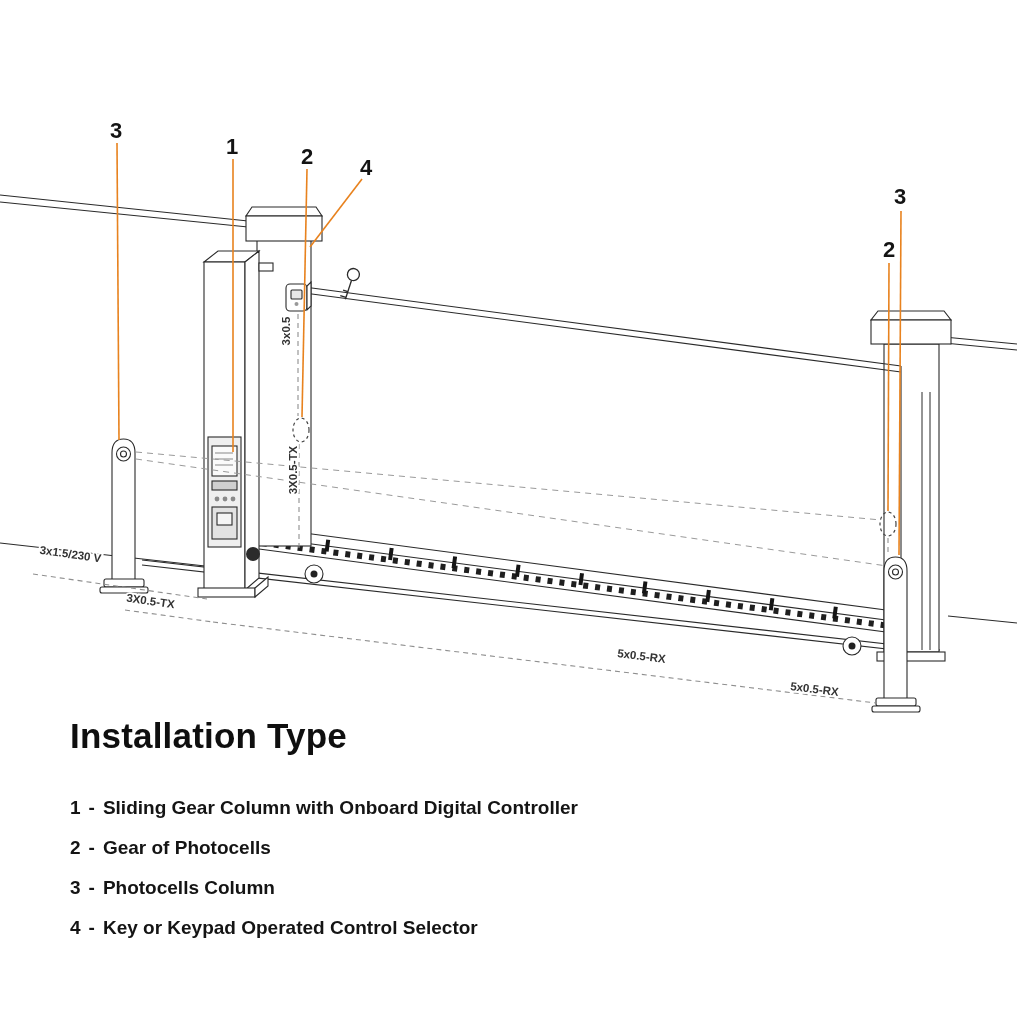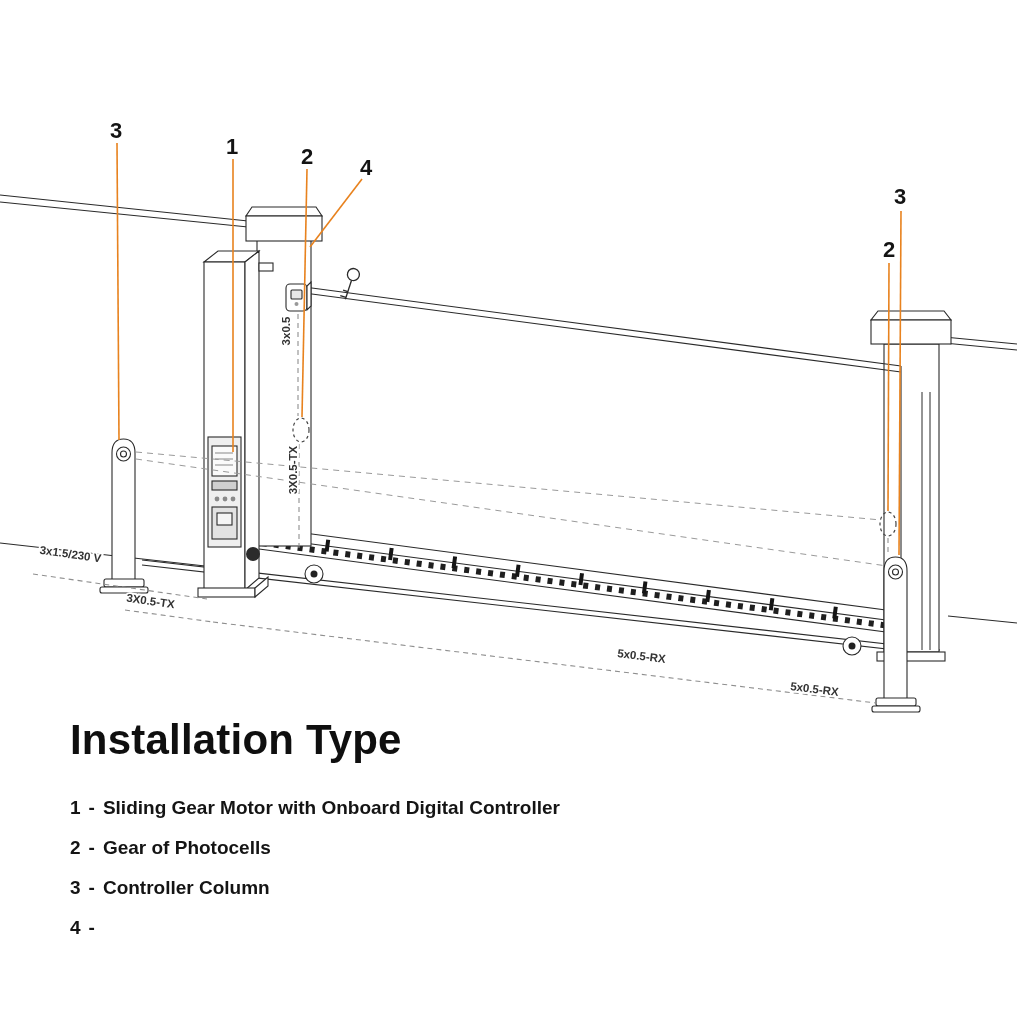--- a/index.html
+++ b/index.html
@@ -1,19 +1,19 @@
 <!DOCTYPE html>
 <html><head>
 <meta charset="utf-8">
 <style>
   html,body{margin:0;padding:0;background:#fff;}
   .page{position:relative;width:1017px;height:1017px;background:#fff;overflow:hidden;
         font-family:"Liberation Sans","DejaVu Sans",sans-serif;}
   .diagram-svg{position:absolute;left:0;top:0;}
-  .title{position:absolute;left:70px;top:716px;margin:0;font-size:42px;font-weight:700;
+  .title{position:absolute;left:70px;top:716px;margin:0;font-size:35px;font-weight:700;
          color:#0f0f0f;letter-spacing:.2px;}
   .legend{position:absolute;left:70px;top:796px;display:flex;flex-direction:column;gap:17px;}
   .legend-item{display:flex;gap:8px;font-size:19px;font-weight:700;color:#141414;line-height:23px;}
   .legend-item .num{font-weight:700;}
   svg text{font-family:"Liberation Sans","DejaVu Sans",sans-serif;}
 </style>
 </head>
 <body>
 
 <div class="page">
@@ -168,31 +168,32 @@
       <text x="814" y="693" transform="rotate(7 814 693)">5x0.5-RX</text>
     </g>
   </svg>
 
   <h1 class="title">Installation Type</h1>
 
   <div class="legend">
     <div class="legend-item">
       <span class="num">1</span>
       <span class="dash">-</span>
-      <span class="txt">Sliding Gear Motor with Onboard Digital Controller</span>
+      <span class="txt">Sliding Gear Column with Onboard Digital Controller</span>
     </div>
     <div class="legend-item">
       <span class="num">2</span>
       <span class="dash">-</span>
       <span class="txt">Gear of Photocells</span>
     </div>
     <div class="legend-item">
       <span class="num">3</span>
       <span class="dash">-</span>
-      <span class="txt">Controller Column</span>
+      <span class="txt">Photocells Column</span>
     </div>
     <div class="legend-item">
       <span class="num">4</span>
       <span class="dash">-</span>
+      <span class="txt">Key or Keypad Operated Control Selector</span>
     </div>
   </div>
 
 </div>
 
 </body></html>

